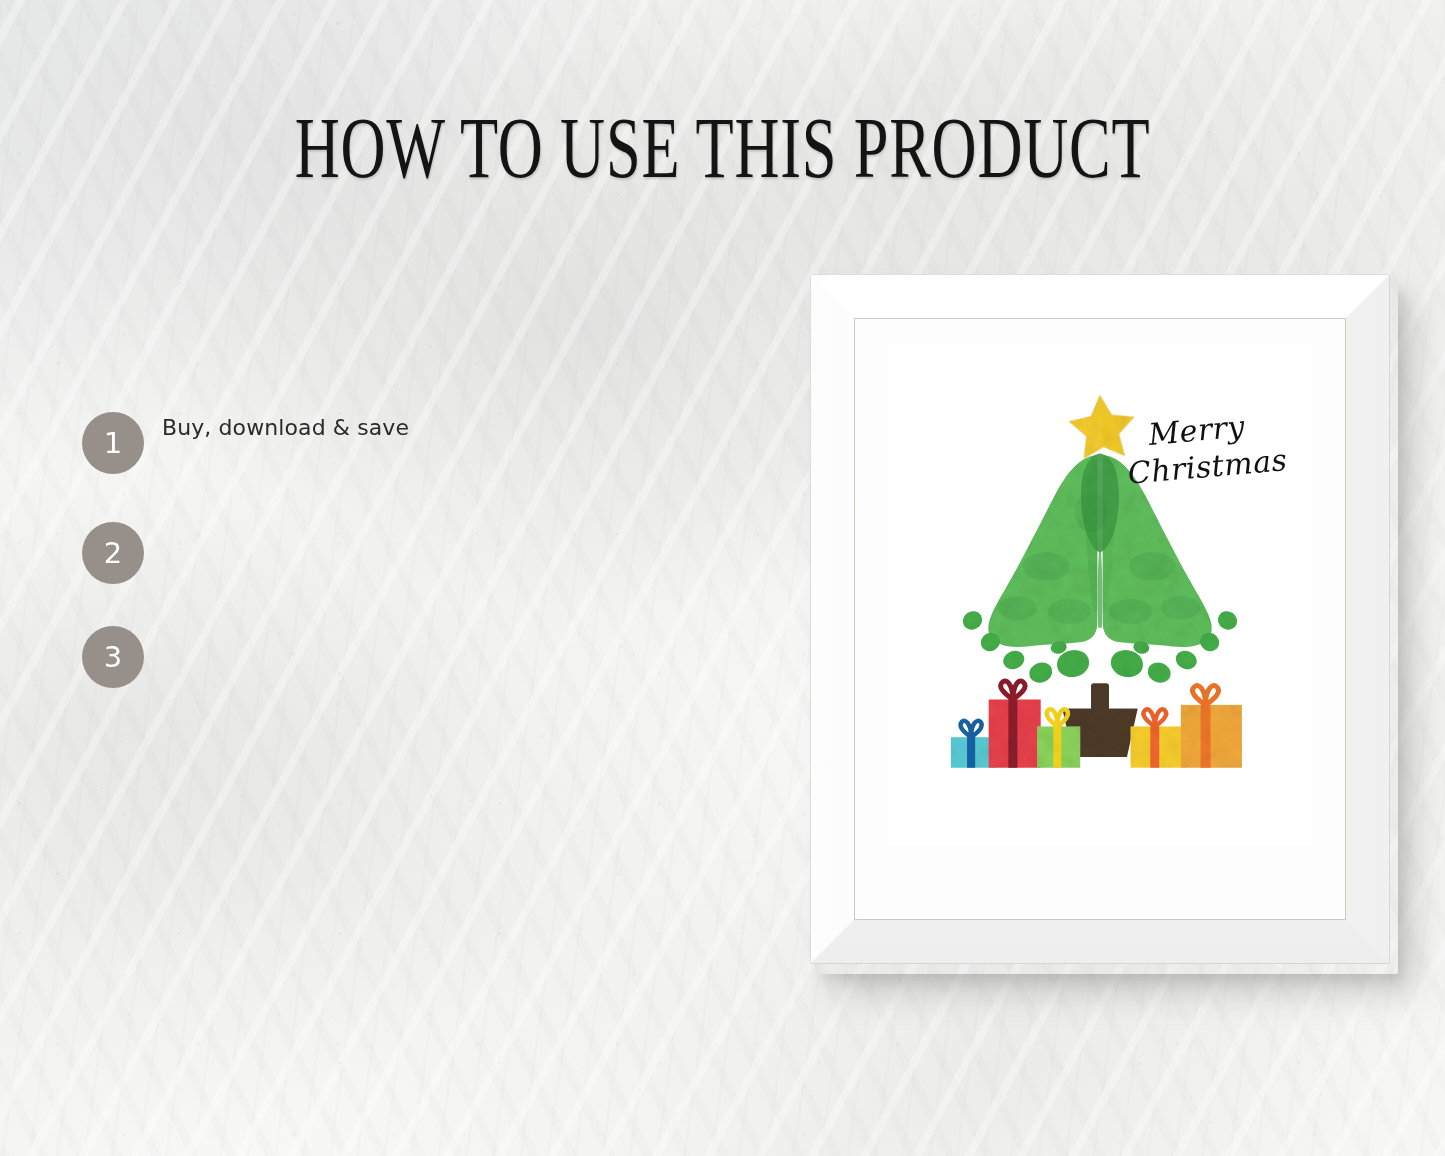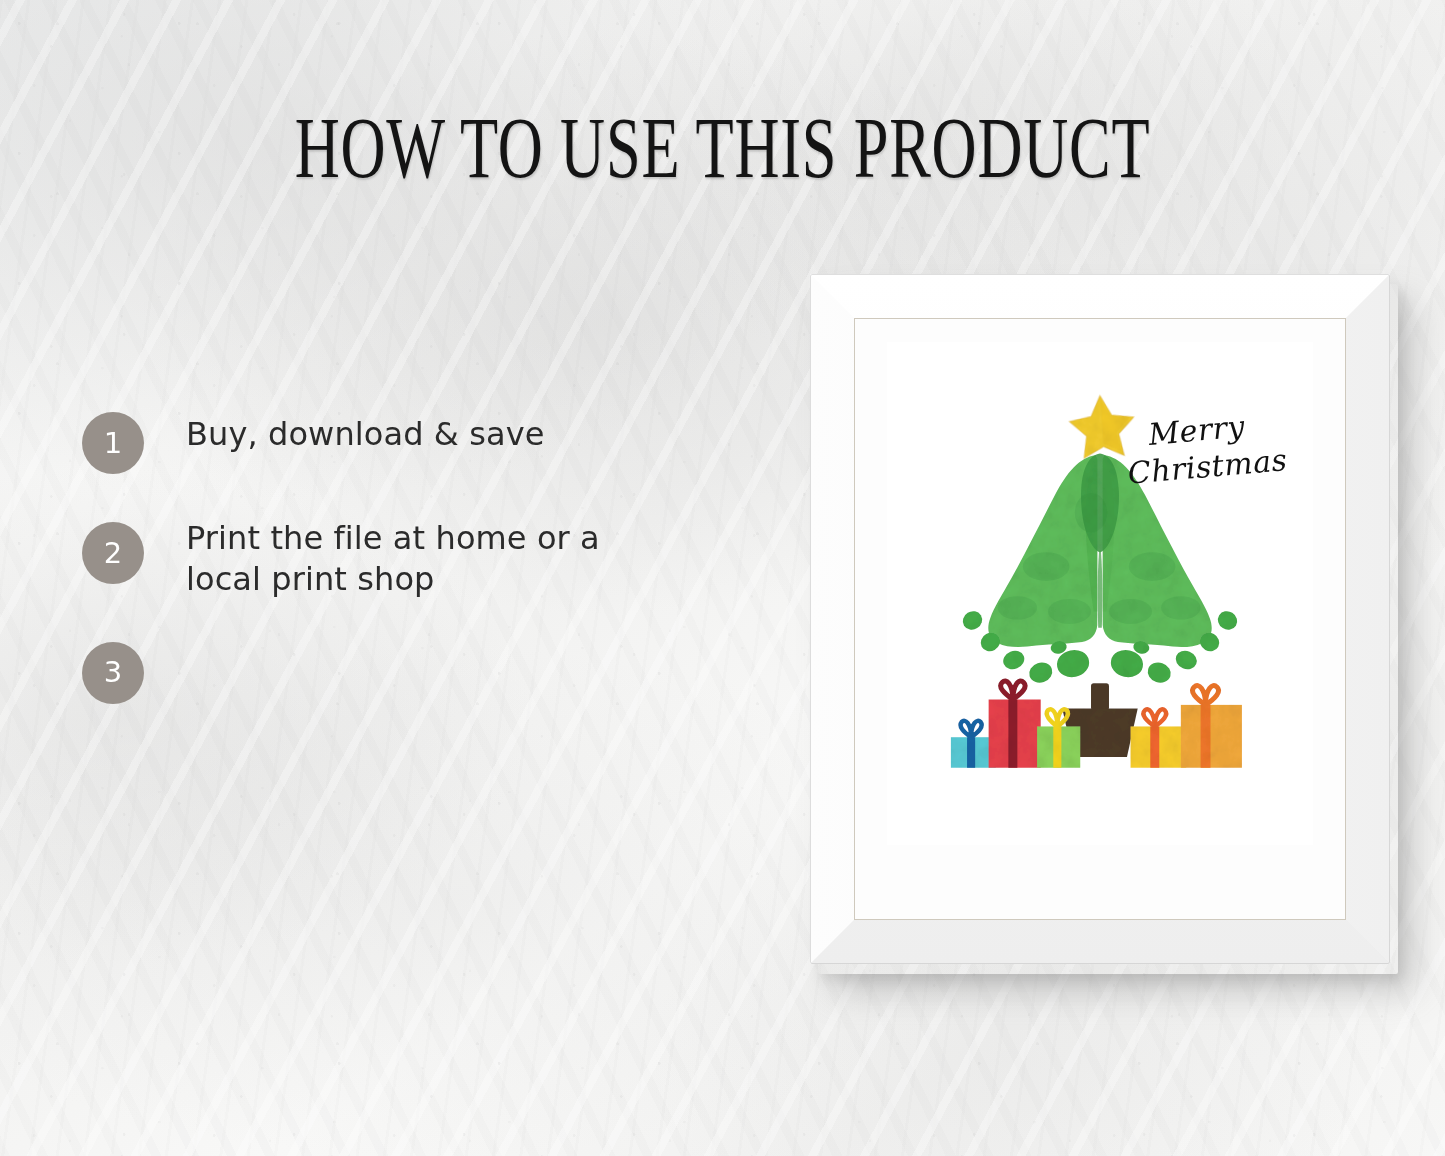--- a/index.html
+++ b/index.html
@@ -78,22 +78,22 @@
     flex:0 0 auto;
     width:62px;height:62px;border-radius:50%;
     background:#97908a;
     color:#ffffff;
     display:flex;align-items:center;justify-content:center;
     font-size:29px;line-height:1;
     font-family:"DejaVu Sans", sans-serif;
     margin-top:4px;
   }
   .step-text{
-    margin-left:42px;
-    font-size:32px;
+    margin-left:18px;
+    font-size:22px;
     line-height:1.28;
     color:#2b2b2b;
     font-family:"DejaVu Sans", sans-serif;
     letter-spacing:.1px;
     max-width:600px;
   }
   #step-1 .step-text{padding-top:6px;}
   #step-2{margin-bottom:38px;}
 
   
@@ -181,21 +181,20 @@
     <div class="step-badge">
       <span>1</span>
     </div>
     <div class="step-text">Buy, download &amp; save</div>
   </div>
 
   <div class="step" id="step-2">
     <div class="step-badge">
       <span>2</span>
     </div>
-    <div class="step-text">Print the file at home or a<br>local print shop</div>
   </div>
 
   <div class="step" id="step-3">
     <div class="step-badge">
       <span>3</span>
     </div>
   </div>
 
 </div>
 

